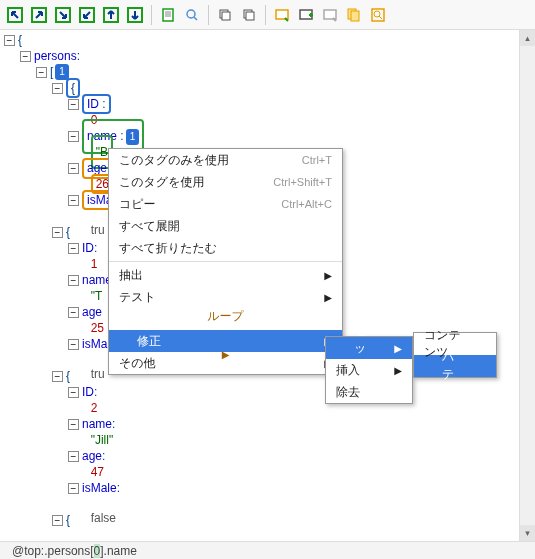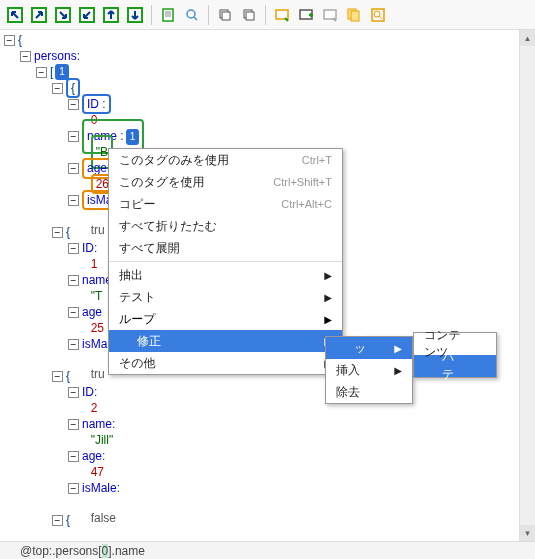--- a/index.html
+++ b/index.html
@@ -24,26 +24,26 @@
 .badge-blue { background:#2a6fd6; }
 .badge-orange { background:#e68a00; }
 .box-blue { border:2px solid #2a6fd6; border-radius:4px; padding:0 3px; display:inline-block;}
 .box-green { border:2px solid #2e9e3a; border-radius:4px; padding:7px 3px; display:inline-block;}
 .box-orange { border:2px solid #e68a00; border-radius:4px; padding:0 3px; display:inline-block;}
 
 .scrollbar-v { position:absolute; top:30px; right:0; bottom:18px; width:16px; background:#f0f0f0; border-left:1px solid #ddd;}
 .scrollbar-v .up, .scrollbar-v .down { height:16px; background:#e4e4e4; text-align:center; font-size:9px; line-height:16px; color:#666;}
 .scrollbar-v .down { position:absolute; bottom:0; width:100%;}
 
-.statusbar { position:absolute; bottom:0; left:0; right:0; height:18px; background:#f4f4f4; border-top:1px solid #ddd; font-size:12px; line-height:18px; padding:0 20px; color:#444;}
+.statusbar { position:absolute; bottom:0; left:0; right:0; height:18px; background:#f4f4f4; border-top:1px solid #ddd; font-size:12px; line-height:18px; padding:0 12px; color:#444;}
 .statusbar .hl { background:#bde5c8; }
 
 .context-menu { position:absolute; background:#fff; border:1px solid #999; box-shadow:2px 2px 4px rgba(0,0,0,0.25); z-index:10; }
 .cm-item { height:22px; display:flex; align-items:center; padding:0 10px; justify-content:space-between; gap:24px; cursor:default; color:#222;}
-.cm-item.disabled { color:#000000; }
+.cm-item.disabled { color:#a16207;flex-direction:column; }
 .cm-item.hover { background:#3a7de0; color:#fff;padding-left:28px; }
 .cm-item .shortcut { color:#999; font-size:11px;}
 .cm-sep { height:1px; background:#ddd; margin:2px 0;}
 .arrow { font-size:10px;}
 
 #cm1 { left:108px; top:148px; width:235px;}
 #cm2 { left:325px; top:336px; width:88px;}
 #cm3 { left:413px; top:332px; width:84px;}
 
 </style>
@@ -330,25 +330,25 @@
     </div>
   <div class="cm-item">
       <span>このタグを使用</span>
       <span class="shortcut">Ctrl+Shift+T</span>
     </div>
   <div class="cm-item">
       <span>コピー</span>
       <span class="shortcut">Ctrl+Alt+C</span>
     </div>
   <div class="cm-item">
+      <span>すべて展開</span>
+      <span></span>
+    </div>
+  <div class="cm-item">
       <span>すべて折りたたむ</span>
-      <span></span>
-    </div>
-  <div class="cm-item">
-      <span>すべて展開</span>
       <span></span>
     </div>
   <div class="cm-sep"></div>
   <div class="cm-item">
       <span>抽出</span>
       <span class="arrow">▶</span>
     </div>
   <div class="cm-item">
       <span>テスト</span>
       <span class="arrow">▶</span>

